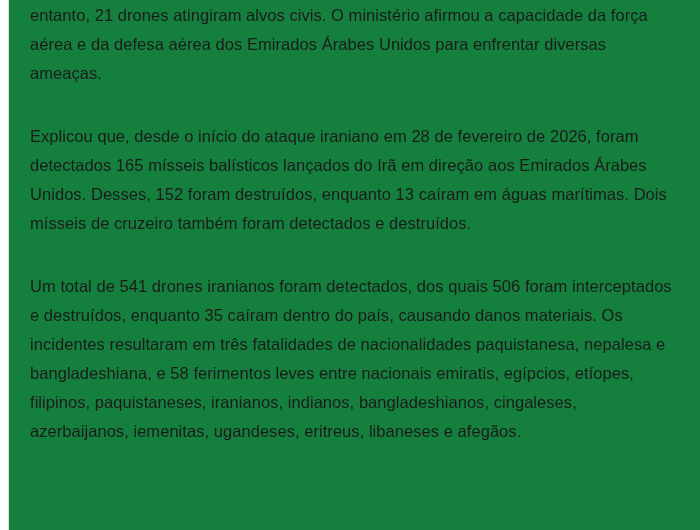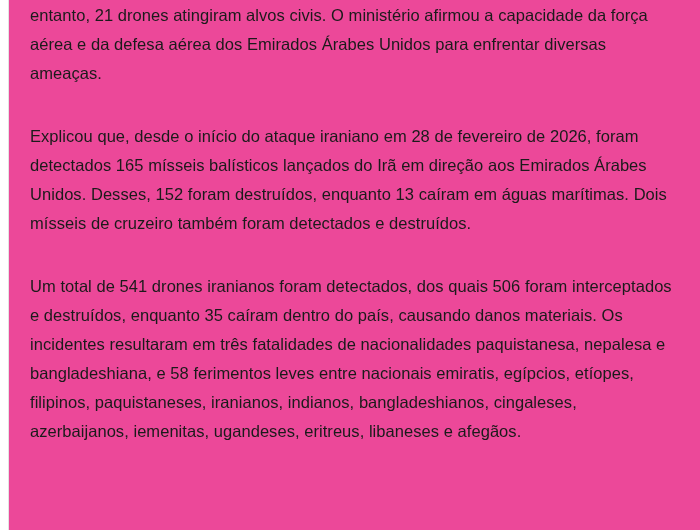--- a/index.html
+++ b/index.html
@@ -10,21 +10,21 @@
     width: 700px;
     height: 530px;
     background: #f0f0f0;
     font-family: "Liberation Sans", sans-serif;
     overflow: hidden;
   }
   .page {
     position: relative;
     width: 700px;
     height: 530px;
-    background: #ec4899;
+    background: #15803d;
     box-sizing: border-box;
     overflow: hidden;
   }
   .left-rule {
     position: absolute;
     left: 0;
     top: 0;
     width: 8px;
     height: 530px;
     background: #ffffff;

